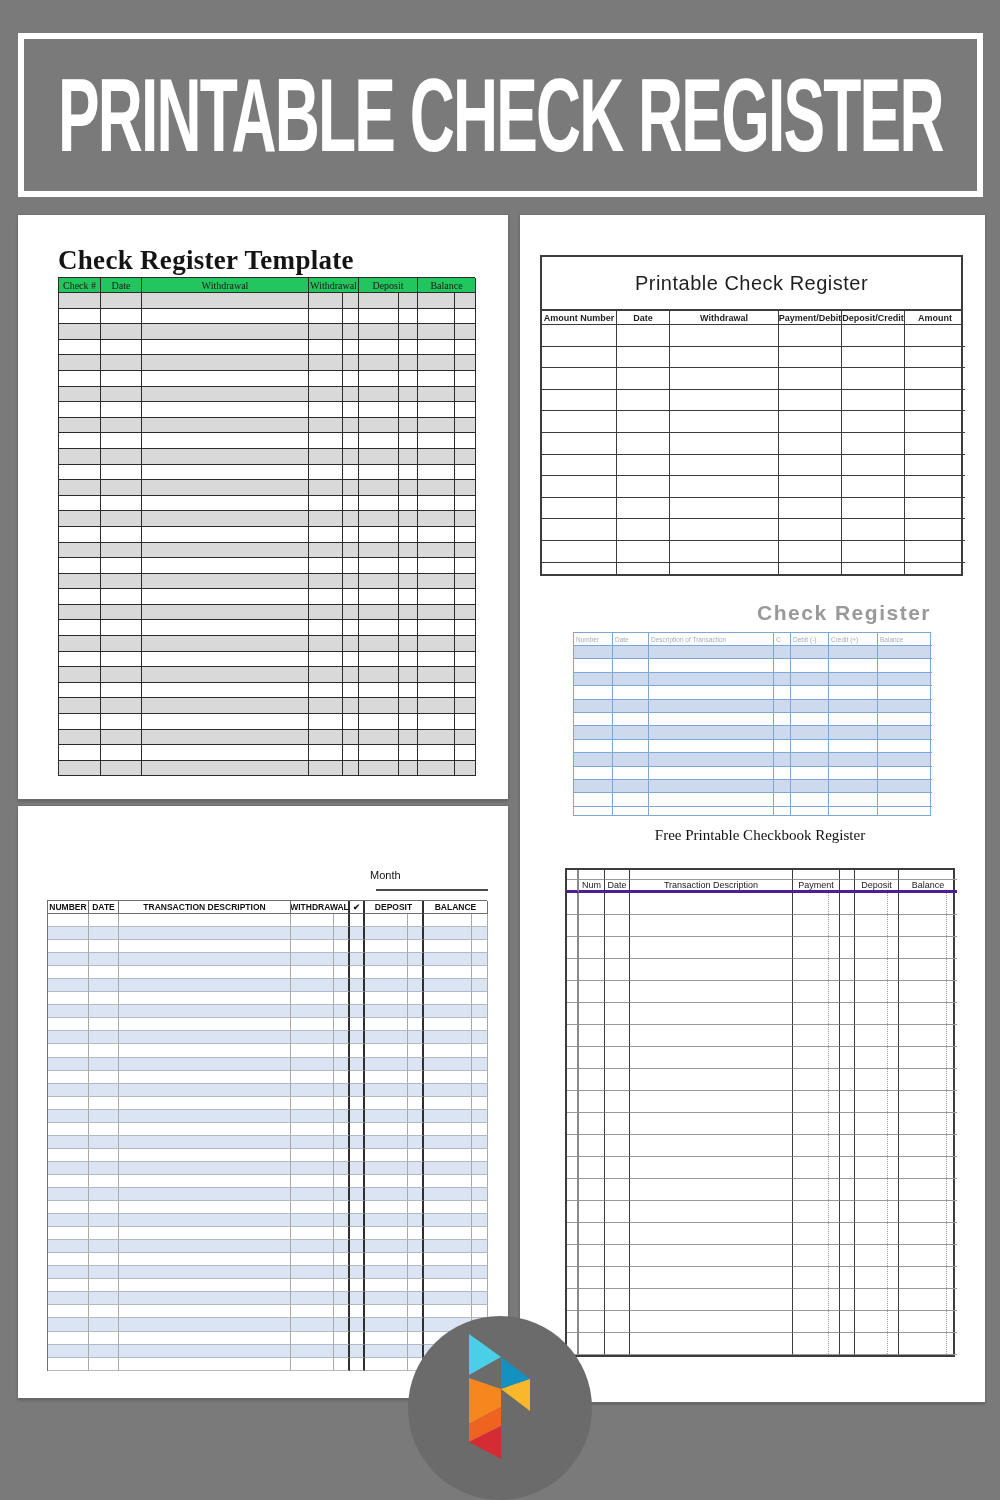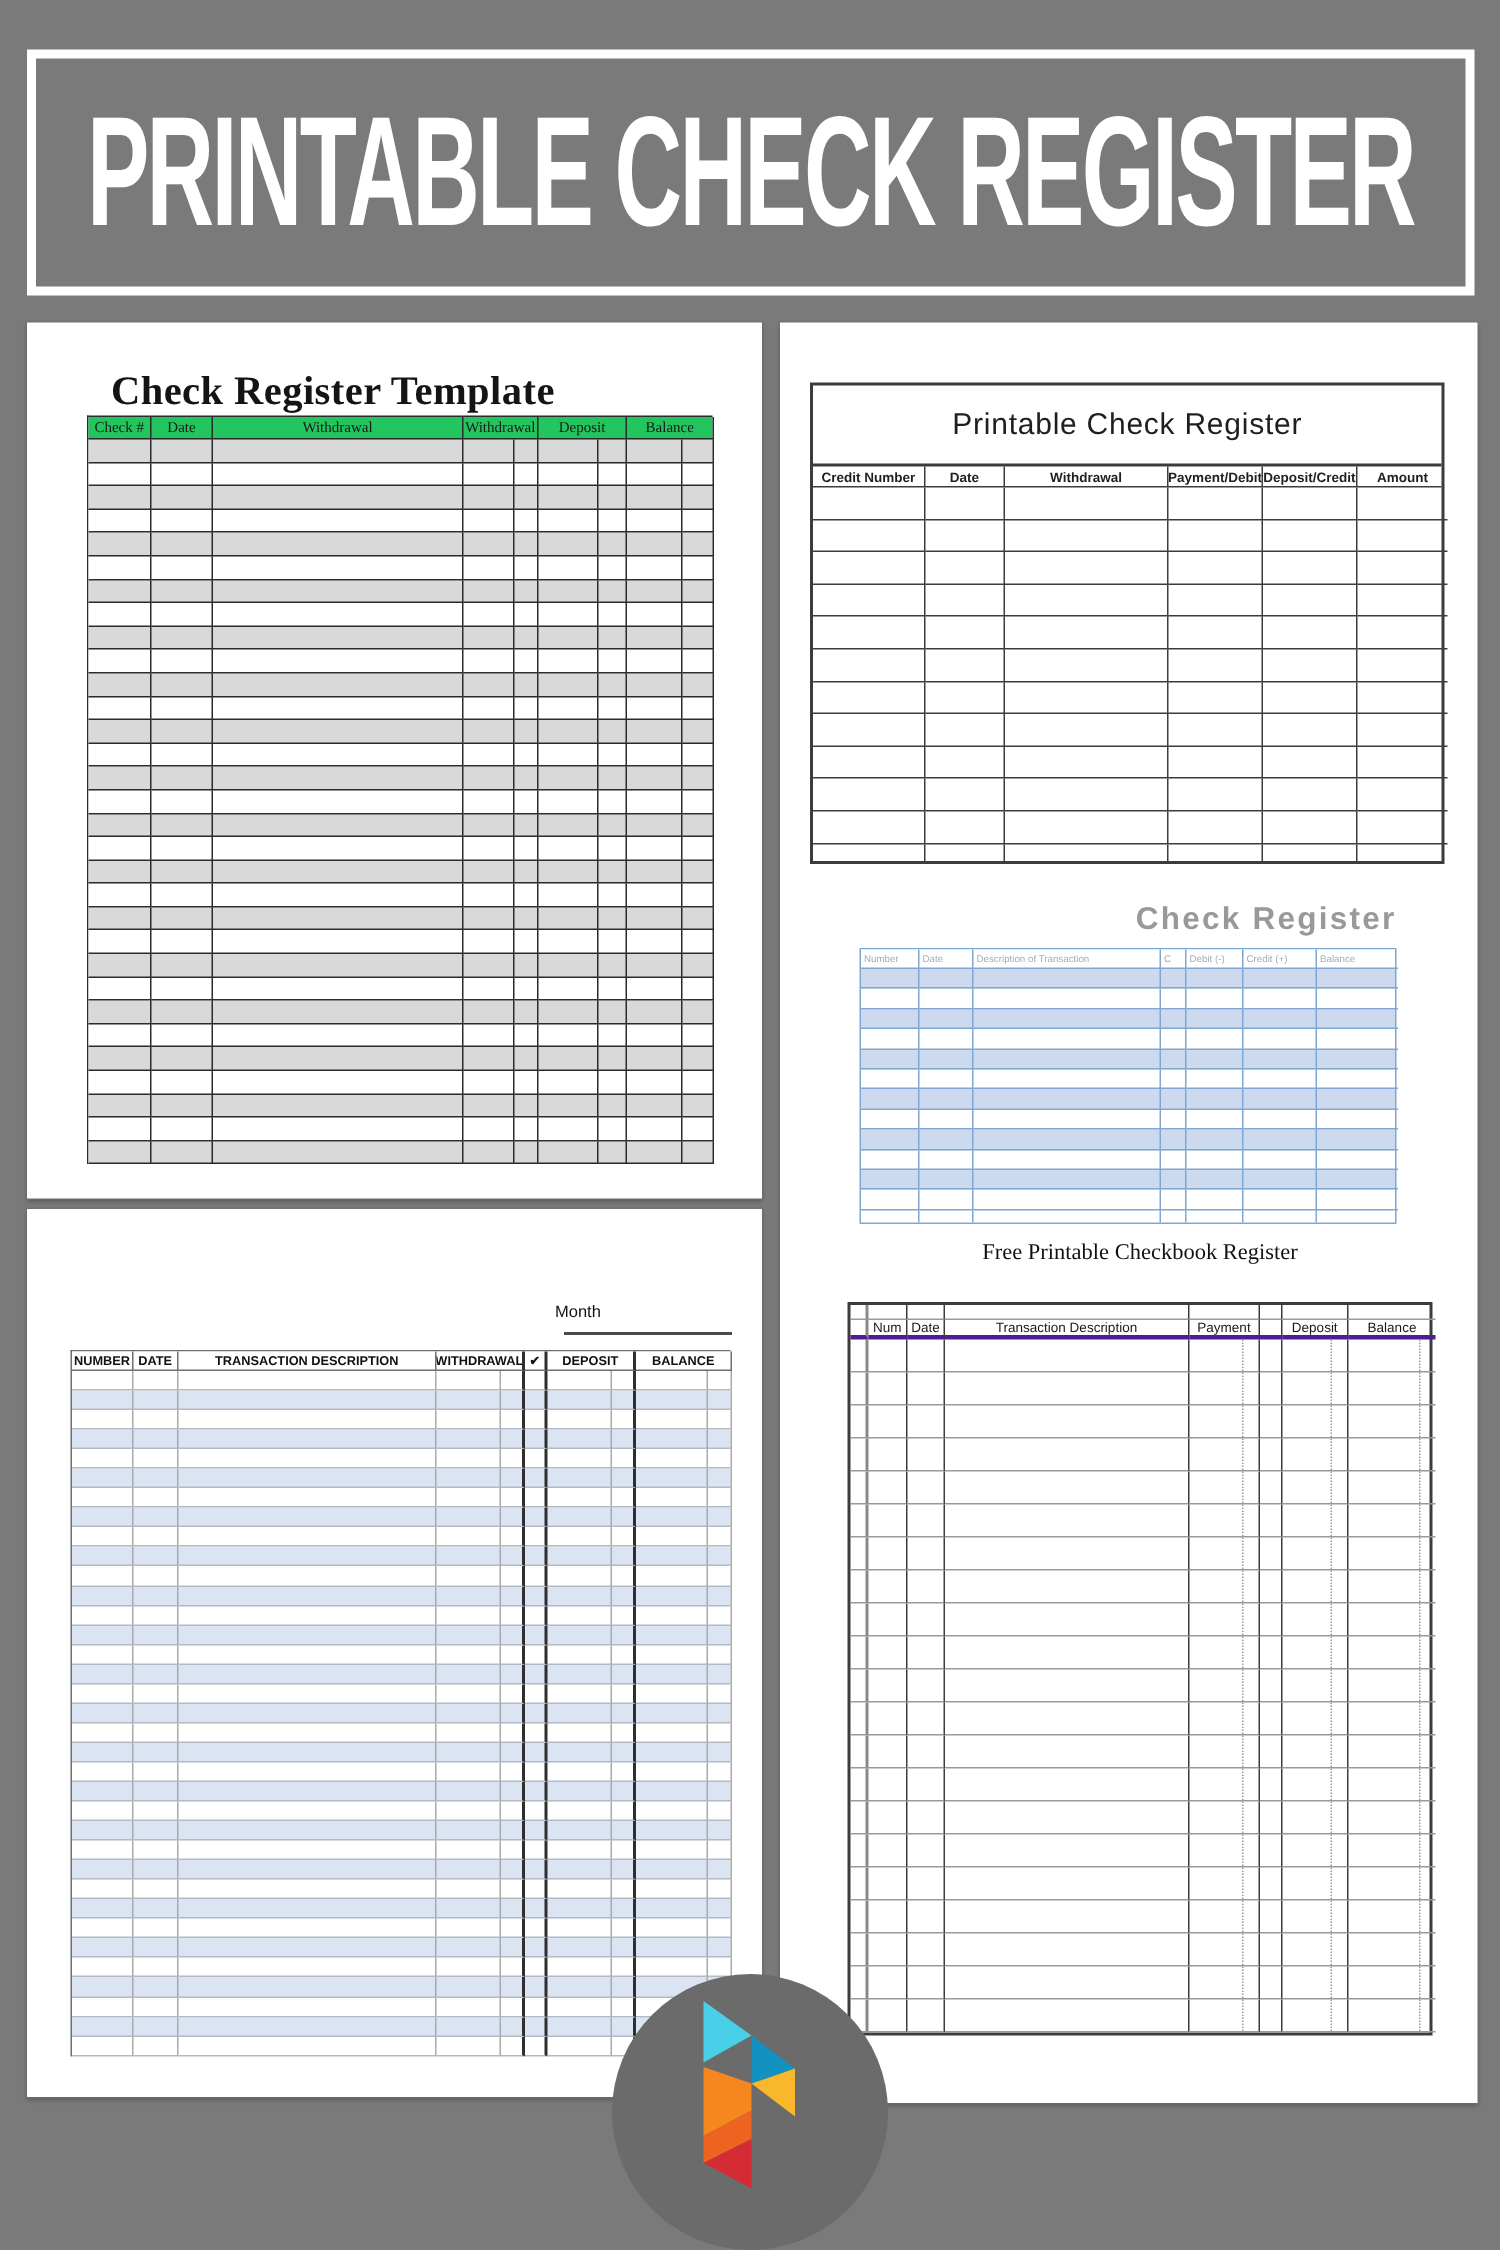--- a/index.html
+++ b/index.html
@@ -16,21 +16,21 @@
     transform:scaleX(0.60);transform-origin:center;letter-spacing:-3px;line-height:1;}
 
   
   .sheet{background:#ffffff;box-shadow:0 0 0 1px rgba(110,110,110,.7),0 2px 3px rgba(0,0,0,.25);}
   .sheet1{left:18px;top:215px;width:490px;height:584px;}
   .sheet5{left:18px;top:806px;width:490px;height:592px;}
   .rpanel{left:520px;top:215px;width:465px;height:1187px;}
 
   
   .s1-title{left:40px;top:30px;font-family:"Liberation Serif",serif;font-weight:bold;
-    font-size:27px;color:#141414;letter-spacing:.3px;margin-left:16px;}
+    font-size:27px;color:#141414;letter-spacing:.3px;}
   .s1-table{left:40px;top:62px;width:417px;border-left:1px solid #2b2b2b;border-top:1px solid #2b2b2b;}
   .s1-head{display:grid;grid-template-columns:42px 41px 167px 50px 59px 58px;height:15px;background:#22c55e;}
   .s1-head>div{border-right:1px solid #2b2b2b;border-bottom:1px solid #2b2b2b;
     font-family:"Liberation Serif",serif;font-size:10px;color:#1a1a1a;
     display:flex;align-items:center;justify-content:center;overflow:hidden;}
   .s1-row{display:grid;grid-template-columns:42px 41px 167px 34px 16px 40px 19px 37px 21px;height:15.6px;}
   .s1-row>div{border-right:1px solid #2b2b2b;border-bottom:1px solid #2b2b2b;}
   .s1-row:nth-child(odd){background:#d9d9d9;}
   .s1-row:nth-child(even){background:#ffffff;}
 
@@ -458,21 +458,21 @@
       </div>
       </div>
   </div>
 </div>
 
 <div class="abs sheet rpanel">
 
   <div class="abs s2-table">
     <div class="s2-title">Printable Check Register</div>
     <div class="s2-head">
-      <div>Credit Number</div>
+      <div>Amount Number</div>
       <div>Date</div>
       <div>Withdrawal</div>
       <div>Payment/Debit</div>
       <div>Deposit/Credit</div>
       <div>Amount</div>
     </div>
     <div>
       <div class="s2-row">
         <div></div>
           <div></div>

